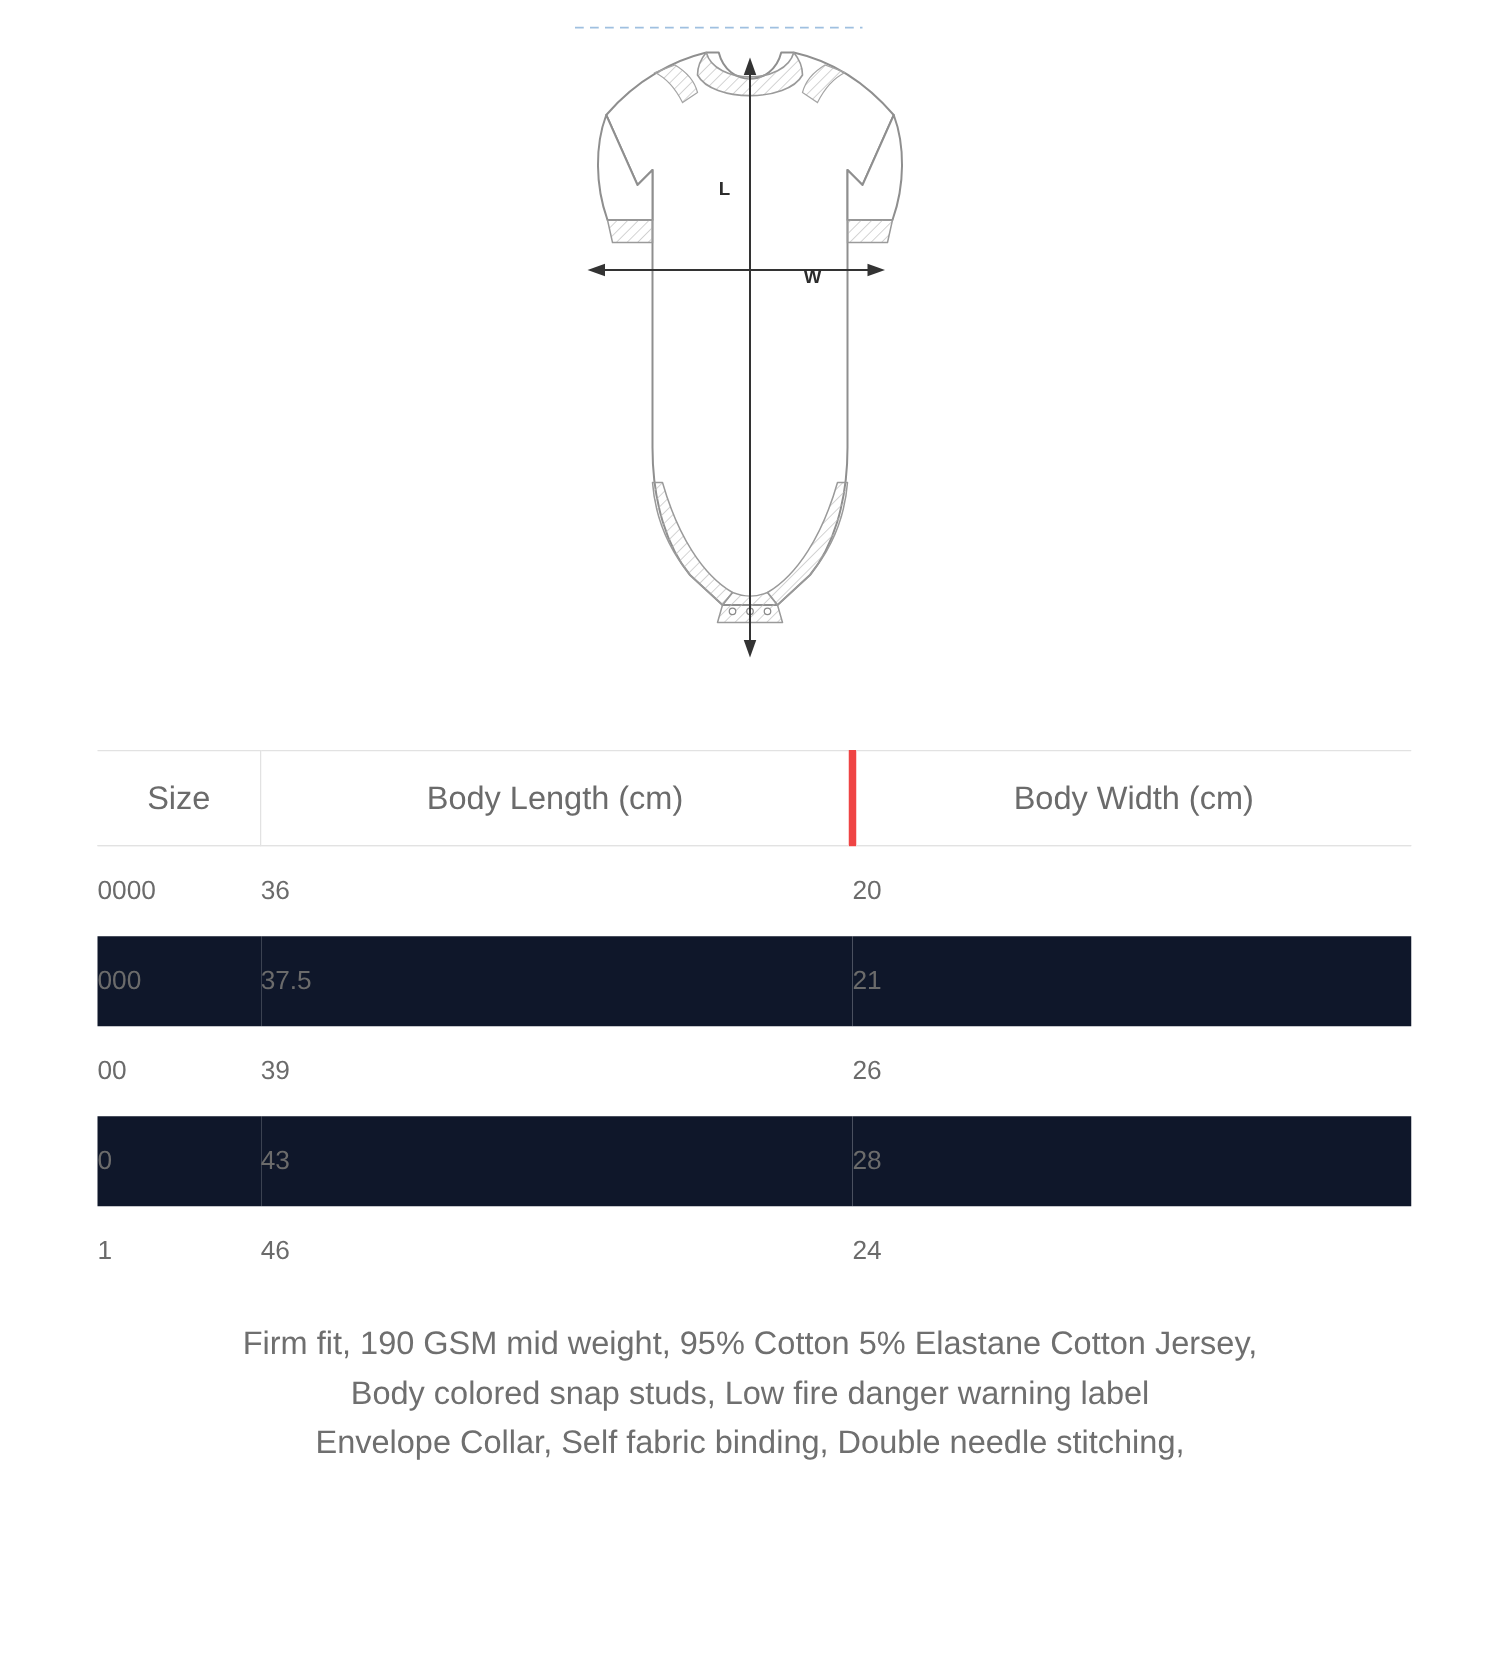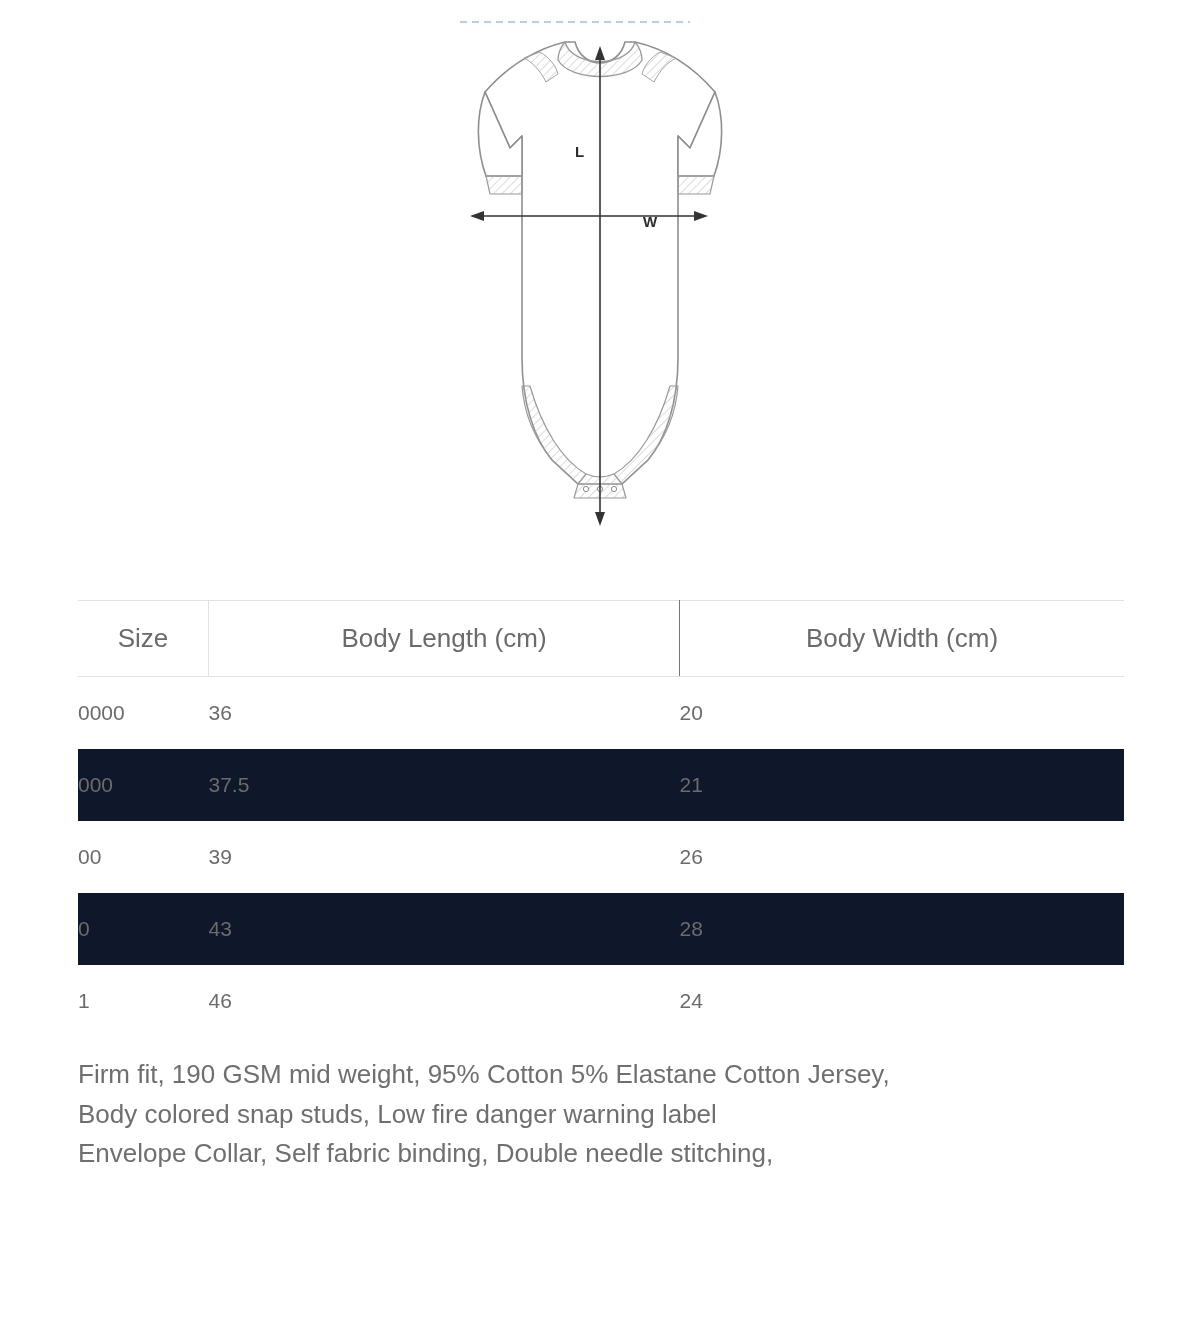--- a/index.html
+++ b/index.html
@@ -67,21 +67,21 @@
     text-align: center;
     border-top: 1px solid #e2e2e2;
     border-bottom: 1px solid #e2e2e2;
   }
   table.size-table thead th.col-size {
     width: 130px;
     border-right: 1px solid #e2e2e2;
   }
   table.size-table thead th.col-len {
     width: 470px;
-    border-right: 1px solid #ef4444;
+    border-right: 6px solid #ef4444;
   }
   table.size-table thead th.col-wid {
     width: 444px;
   }
   table.size-table tbody td {
     font-size: 21px;
     color: #6b6b6b;
     text-align: left;
     padding: 24px 0;
     border: none;
@@ -95,21 +95,21 @@
 
   
   .description {
     padding: 18px 78px 0 78px;
     box-sizing: border-box;
     font-size: 26px;
     line-height: 1.52;
     color: #6f6f6f;
     font-family: "Liberation Sans", sans-serif;
   }
-  .description .line { display: block; white-space: nowrap; }
+  .description .line { display: block; white-space: nowrap; text-align: center; }
 </style>
 </head>
 <body>
 
 <div class="page">
 
   <div class="diagram-wrap">
     <div class="diagram">
       <svg width="420" height="540" viewBox="0 0 420 540" xmlns="http://www.w3.org/2000/svg">
         <defs>

